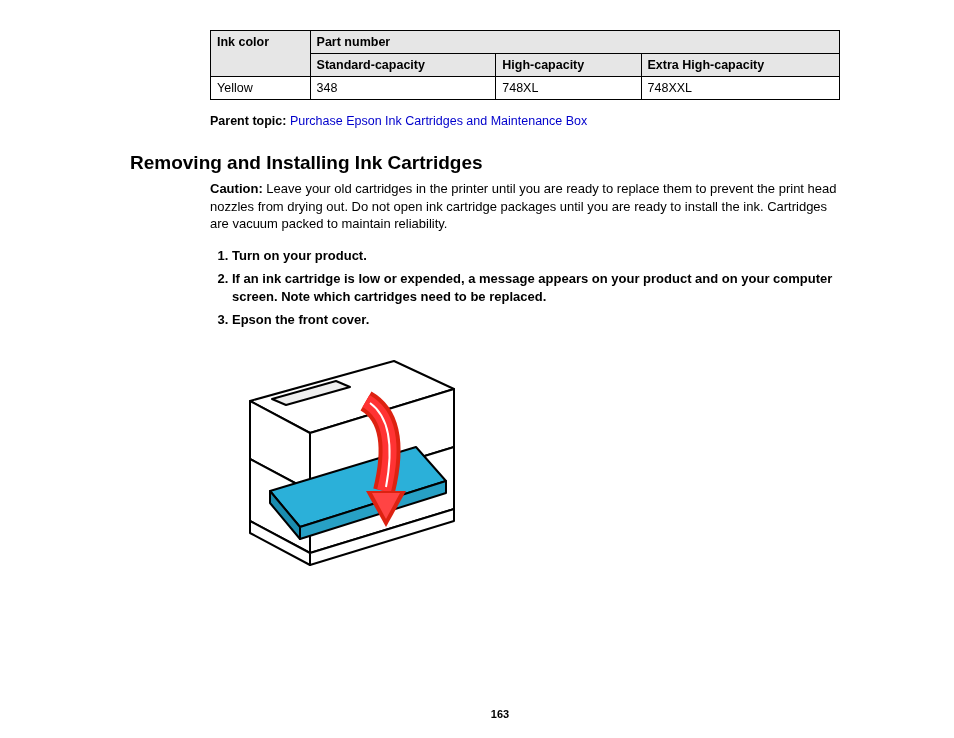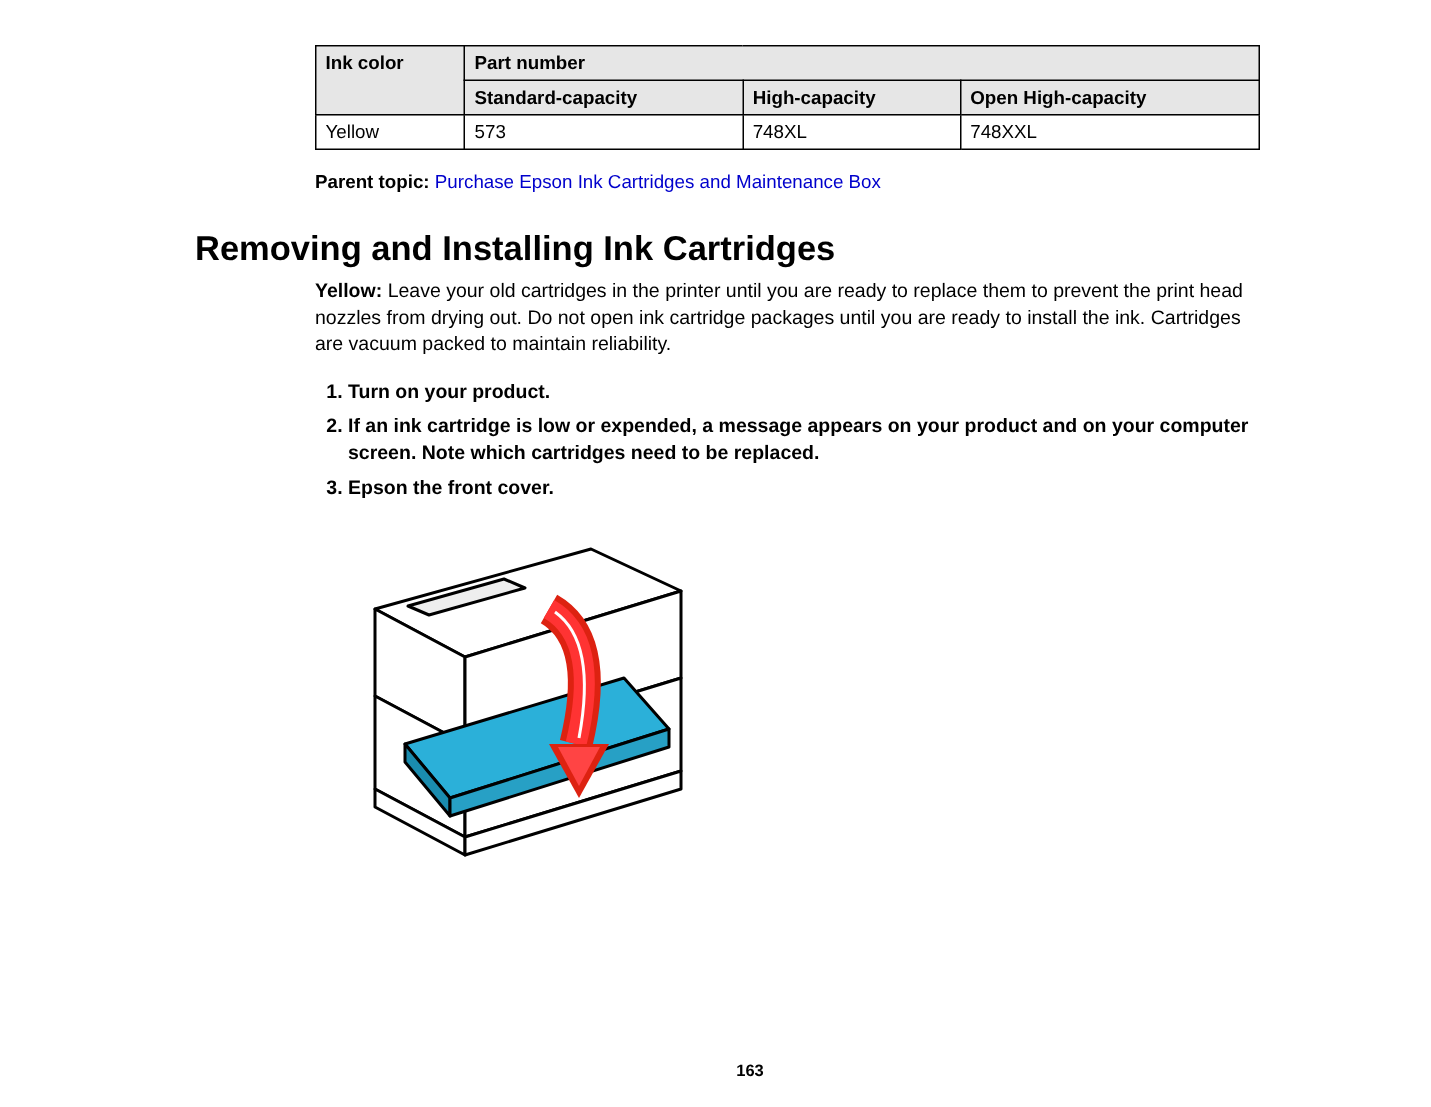--- a/index.html
+++ b/index.html
@@ -36,21 +36,21 @@
     font-weight: bold;
   }
   .parent-topic {
     margin-left: 80px;
     font-size: 12.5px;
     margin-bottom: 24px;
   }
   .parent-topic .label { font-weight: bold; }
   .parent-topic a { color: #0000cc; text-decoration: none; }
   h2.heading {
-    font-size: 23px;
+    font-size: 19px;
     font-weight: bold;
     margin: 0 0 6px 0;
   }
   .body-text {
     margin-left: 80px;
     width: 630px;
     line-height: 1.35;
   }
   .para { margin-bottom: 14px; }
   ol.steps {
@@ -79,44 +79,44 @@
 
   <table class="parts">
     <thead>
       <tr>
         <td rowspan="2">Ink color</td>
         <td colspan="3">Part number</td>
       </tr>
       <tr>
         <td>Standard-capacity</td>
         <td>High-capacity</td>
-        <td>Open High-capacity</td>
+        <td>Extra High-capacity</td>
       </tr>
     </thead>
     <tbody>
       <tr>
         <td>Yellow</td>
-        <td>573</td>
+        <td>348</td>
         <td>748XL</td>
         <td>748XXL</td>
       </tr>
     </tbody>
   </table>
 
   <div class="parent-topic">
     <span class="label">Parent topic:</span>
     <a href="#">Purchase Epson Ink Cartridges and Maintenance Box</a>
   </div>
 
   <h2 class="heading">Removing and Installing Ink Cartridges</h2>
 
   <div class="body-text">
 
     <div class="para">
-      <strong>Yellow:</strong>
+      <strong>Caution:</strong>
       <span>Leave your old cartridges in the printer until you are ready to replace them to prevent the print head nozzles from drying out. Do not open ink cartridge packages until you are ready to install the ink. Cartridges are vacuum packed to maintain reliability.</span>
     </div>
 
     <ol class="steps">
       <li>Turn on your product.</li>
       <li>If an ink cartridge is low or expended, a message appears on your product and on your computer screen. Note which cartridges need to be replaced.</li>
       <li>Epson the front cover.</li>
     </ol>
 
     <div class="diagram">

